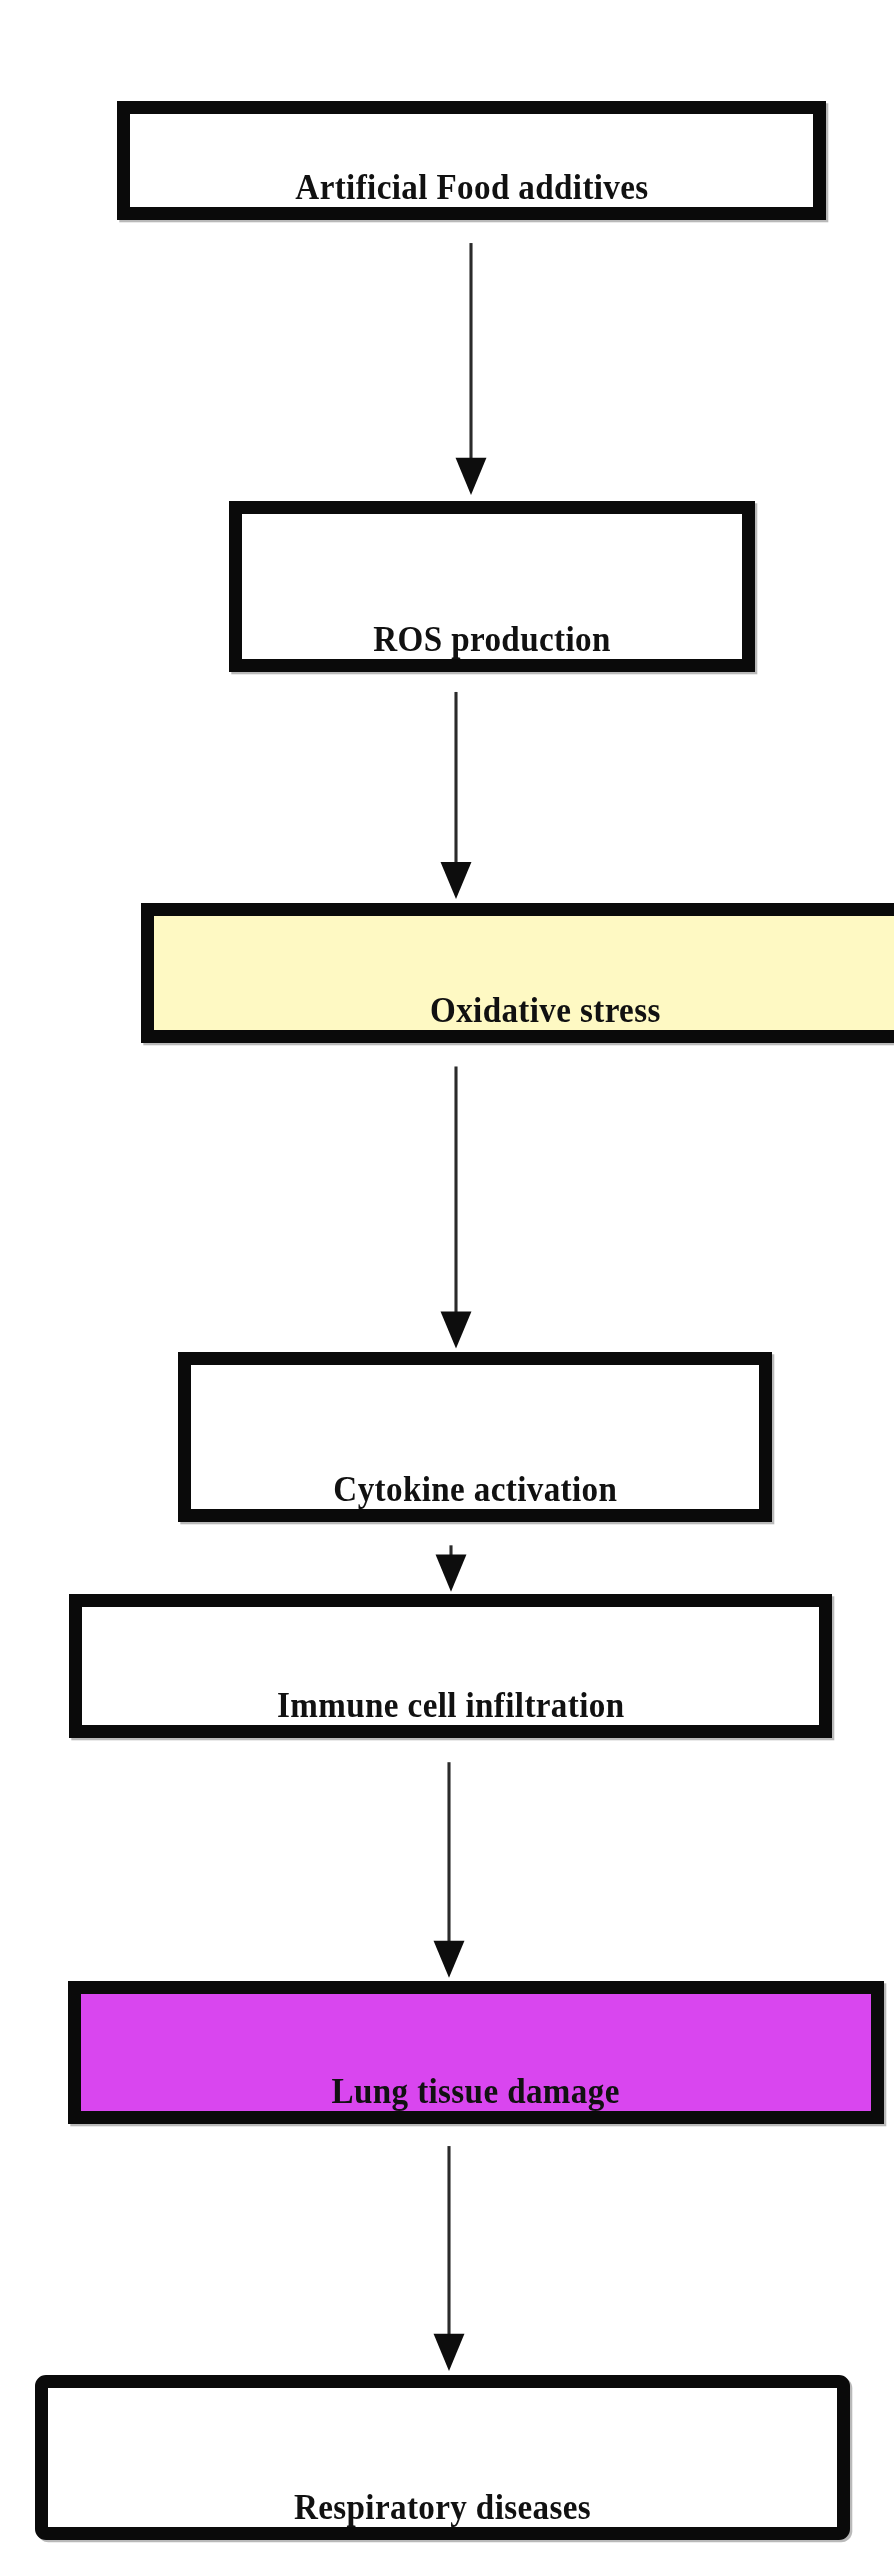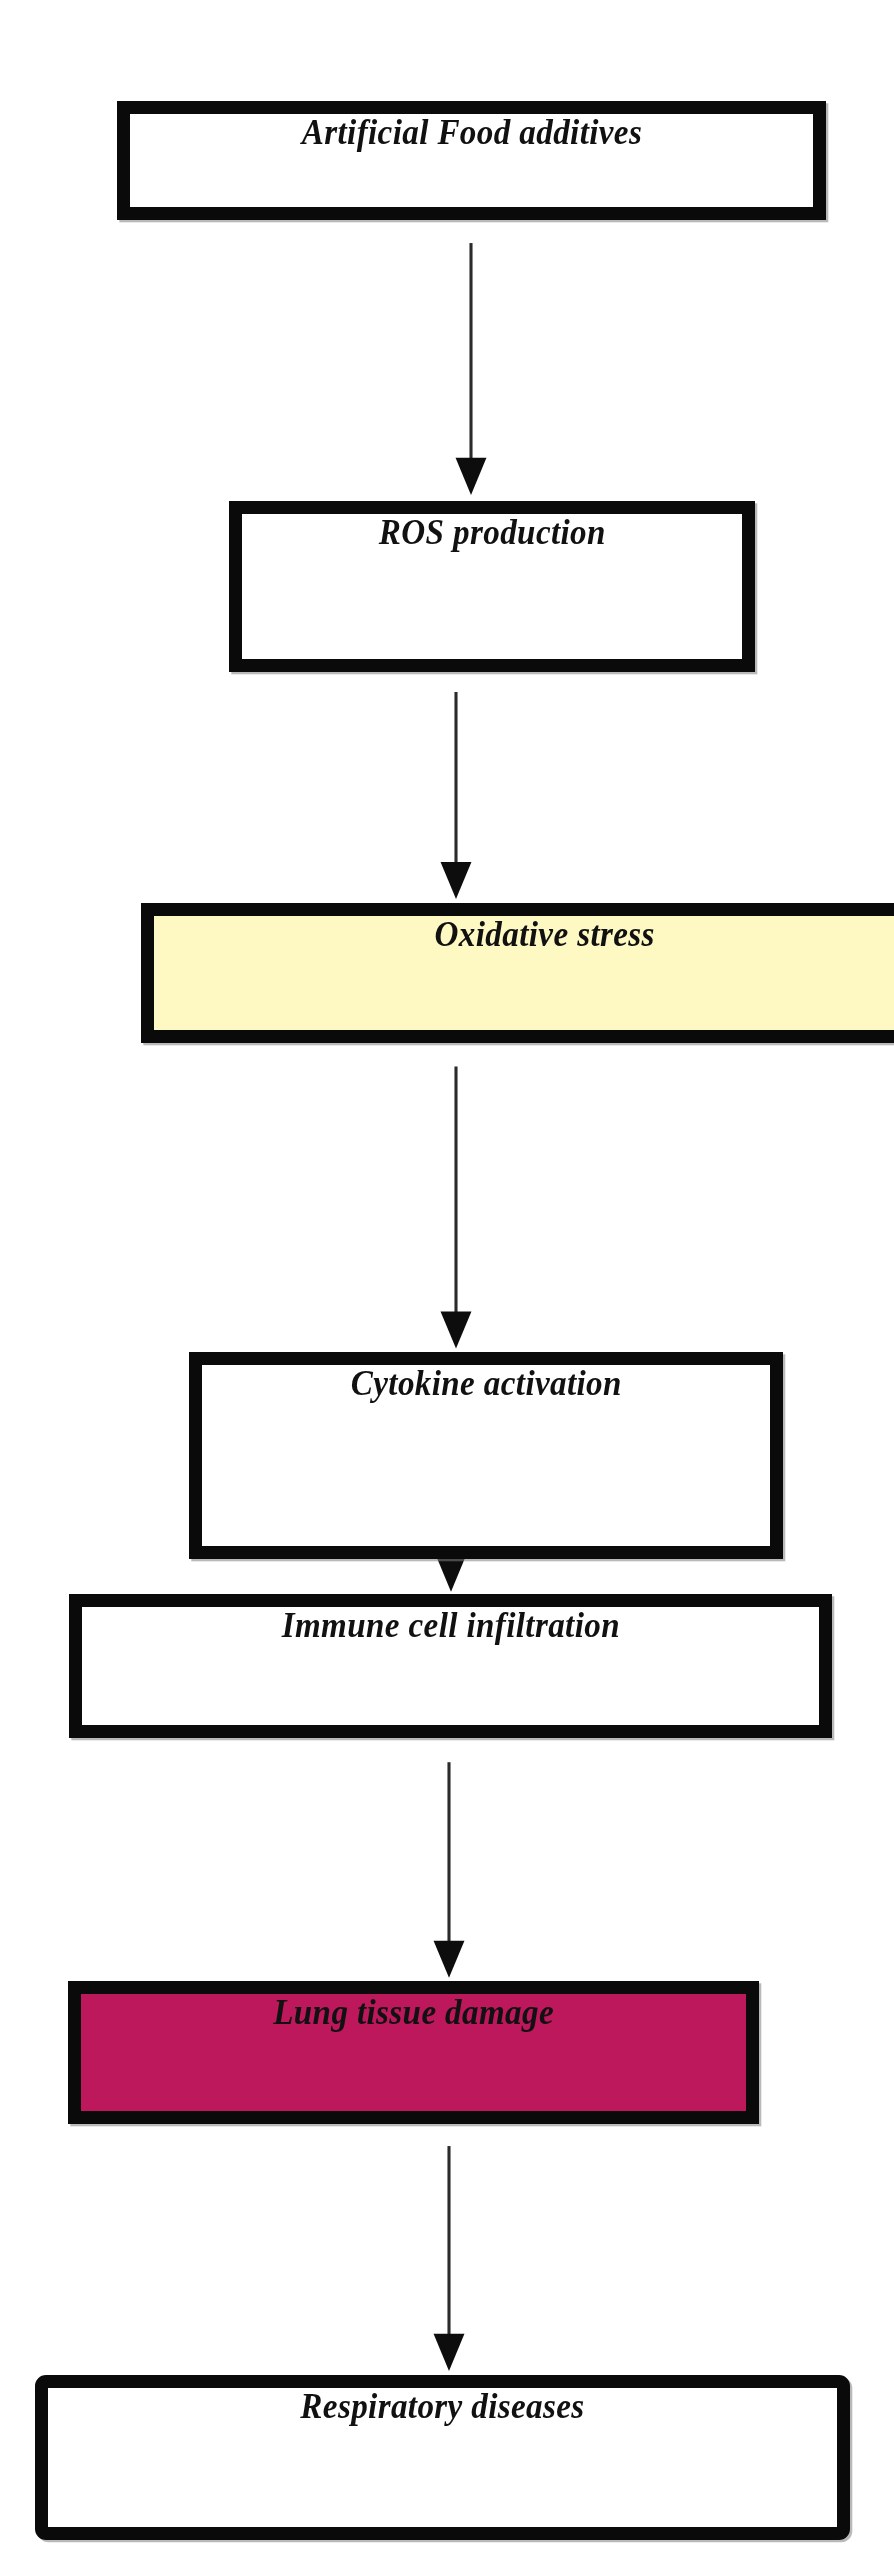--- a/index.html
+++ b/index.html
@@ -17,24 +17,23 @@
     height: 2576px;
     background: #ffffff;
     overflow: hidden;
   }
   .node {
     position: absolute;
     box-sizing: border-box;
     background: #ffffff;
     border: 13.3px solid #0a0a0a;
     display: flex;
-    align-items: flex-start;
+    align-items: flex-end;
     justify-content: center;
     box-shadow: 2.3px 2.3px 0 0 rgba(128,128,128,0.55);
-    font-style: italic;
   }
   .node-label {
     font-family: "Liberation Serif", "DejaVu Serif", serif;
     font-weight: bold;
     color: #111111;
     text-align: center;
     line-height: 1.05;
     white-space: nowrap;
     letter-spacing: 0.4px;
     transform: scaleX(0.92);
@@ -92,26 +91,26 @@
     </div>
     <div class="node" style="left: 117px; top: 101px; width: 709px; height: 119px; border-color: rgb(10, 10, 10); background: rgb(255, 255, 255);">
       <div class="node-label" style="font-size: 36px; color: rgb(17, 17, 17);">Artificial Food additives</div>
     </div>
     <div class="node" style="left: 229px; top: 501px; width: 526px; height: 171px; border-color: rgb(10, 10, 10); background: rgb(255, 255, 255);">
       <div class="node-label" style="font-size: 36px; color: rgb(17, 17, 17);">ROS production</div>
     </div>
     <div class="node" style="left: 141px; top: 903px; width: 808px; height: 140px; border-color: rgb(10, 10, 10); background: #fef9c3;">
       <div class="node-label" style="font-size: 36px; color: rgb(17, 17, 17);">Oxidative stress</div>
     </div>
-    <div class="node" style="left: 189px; top: 1352px; width: 594px; height: 207px; border-color: rgb(10, 10, 10); background: rgb(255, 255, 255);">
+    <div class="node" style="left: 178px; top: 1352px; width: 594px; height: 170px; border-color: rgb(10, 10, 10); background: rgb(255, 255, 255);">
       <div class="node-label" style="font-size: 36px; color: rgb(17, 17, 17);">Cytokine activation</div>
     </div>
     <div class="node" style="left: 69px; top: 1594px; width: 763px; height: 144px; border-color: rgb(10, 10, 10); background: rgb(255, 255, 255);">
       <div class="node-label" style="font-size: 36px; color: rgb(17, 17, 17);">Immune cell infiltration</div>
     </div>
-    <div class="node" style="left: 68px; top: 1981px; width: 691px; height: 143px; border-color: rgb(10, 10, 10); background: #be185d;">
+    <div class="node" style="left: 68px; top: 1981px; width: 816px; height: 143px; border-color: rgb(10, 10, 10); background: #d946ef;">
       <div class="node-label" style="font-size: 36px; color: rgb(17, 17, 17);">Lung tissue damage</div>
     </div>
     <div class="node" style="left: 35px; top: 2375px; width: 815px; height: 165px; border-color: rgb(10, 10, 10); background: rgb(255, 255, 255); border-radius: 11px;">
       <div class="node-label" style="font-size: 36px; color: rgb(17, 17, 17);">Respiratory diseases</div>
     </div>
   </div>
 
 
 </body></html>

